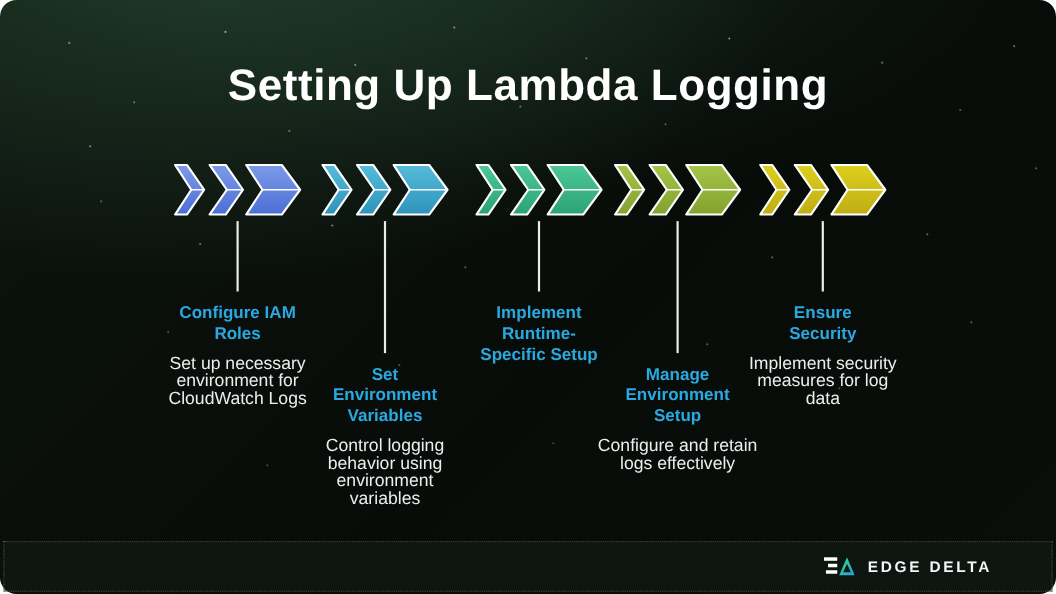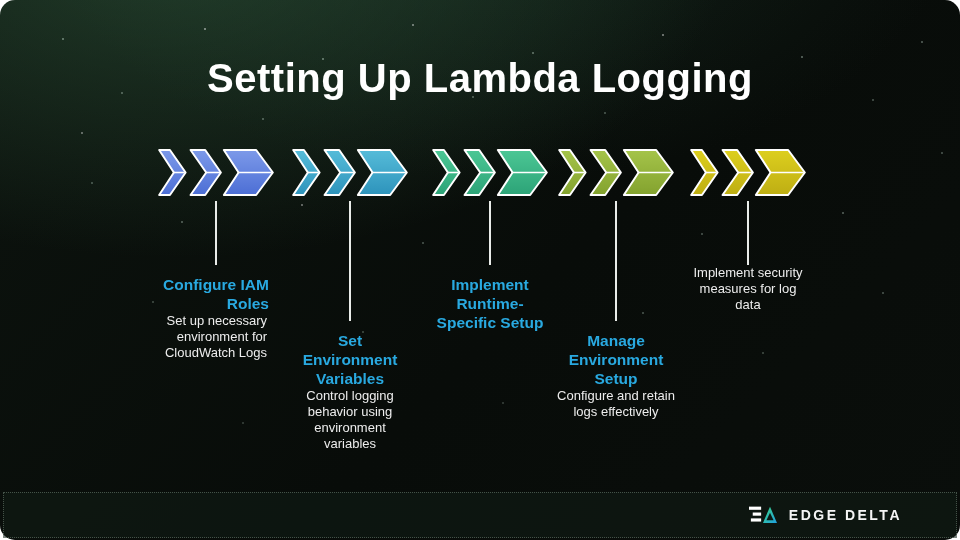--- a/index.html
+++ b/index.html
@@ -41,37 +41,37 @@
     position:absolute; top:56px; left:0; width:100%;
     text-align:center; color:#ffffff; font-size:40px; font-weight:bold;
     letter-spacing:.5px;
   }
 
   .step {
     position:absolute; top:148px; width:150px;
     display:flex; flex-direction:column; align-items:center;
     text-align:center;
   }
-  .step.c1 { left:141px;text-align:right; } .step.c2 { left:275px; } .step.c3 { left:415px; }
+  .step.c1 { left:141px; } .step.c2 { left:275px; } .step.c3 { left:415px; }
   .step.c4 { left:541px; } .step.c5 { left:673px; }
 
   .arrow-svg { display:block; width:118px; height:49px; }
 
   .connector { width:2px; background:#e9ece9; margin-top:4px; }
   .step.high .connector { height:64px; }
   .step.low  .connector { height:120px; }
 
   .heading {
     margin-top:10px; color:var(--heading-color, #29a9e0);
     font-size:15.5px; font-weight:bold; line-height:19px;
   }
   .heading span { display:block; }
 
   .desc {
-    color:#ededed; font-size:13px; line-height:16px;
+    margin-top:10px; color:#ededed; font-size:16px; line-height:16px;
   }
   .desc span { display:block; }
 
   .footer {
     position:absolute; left:3px; right:3px; bottom:2px; height:46px;
     border:1px dotted rgba(135,155,140,.45);
     background:rgba(17,29,22,.55);
   }
   .brand {
     position:absolute; right:54px; top:0; height:100%;
@@ -208,20 +208,25 @@
           </linearGradient>
         </defs>
       <polygon points="2,2 13,2 29,25 13,48 2,48 17,25" fill="url(#grad-5)" stroke="#fff" stroke-width="2" stroke-linejoin="round"></polygon>
       <polygon points="34,2 49,2 65,25 49,48 34,48 50,25" fill="url(#grad-5)" stroke="#fff" stroke-width="2" stroke-linejoin="round"></polygon>
       <polygon points="68,2 101,2 118,25 101,48 68,48 83,25" fill="url(#grad-5)" stroke="#fff" stroke-width="2" stroke-linejoin="round"></polygon>
       <line x1="16" y1="25" x2="28" y2="25" stroke="#fff" stroke-width="1.6"></line>
       <line x1="49" y1="25" x2="64" y2="25" stroke="#fff" stroke-width="1.6"></line>
       <line x1="82" y1="25" x2="117" y2="25" stroke="#fff" stroke-width="1.6"></line>
     </svg>
     <div class="connector"></div>
+    <div class="heading">
+      <span>Ensure</span>
+      <span>Security</span>
+      <span></span>
+    </div>
     <div class="desc">
       <span>Implement security</span>
       <span>measures for log</span>
       <span>data</span>
       <span></span>
     </div>
   </div>
 
   <div class="footer">
     <div class="brand">

